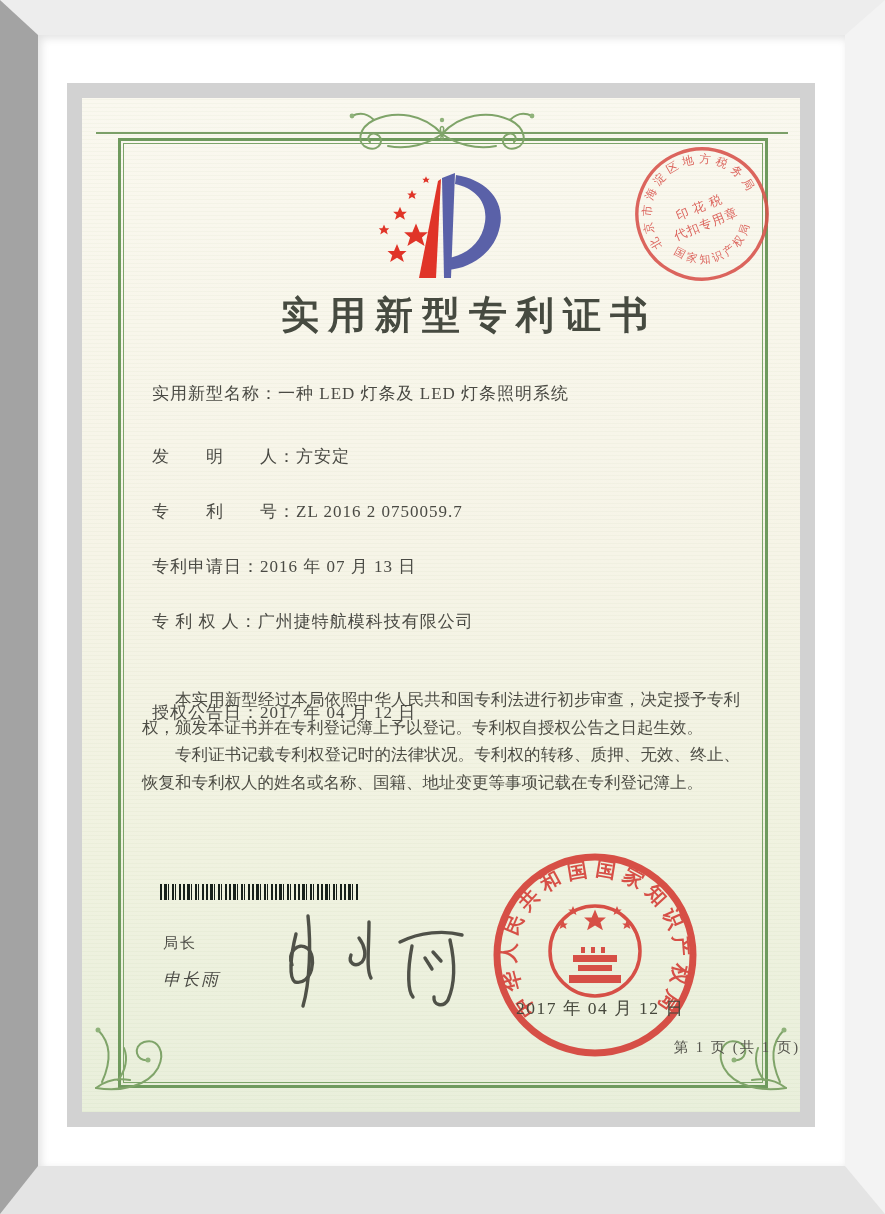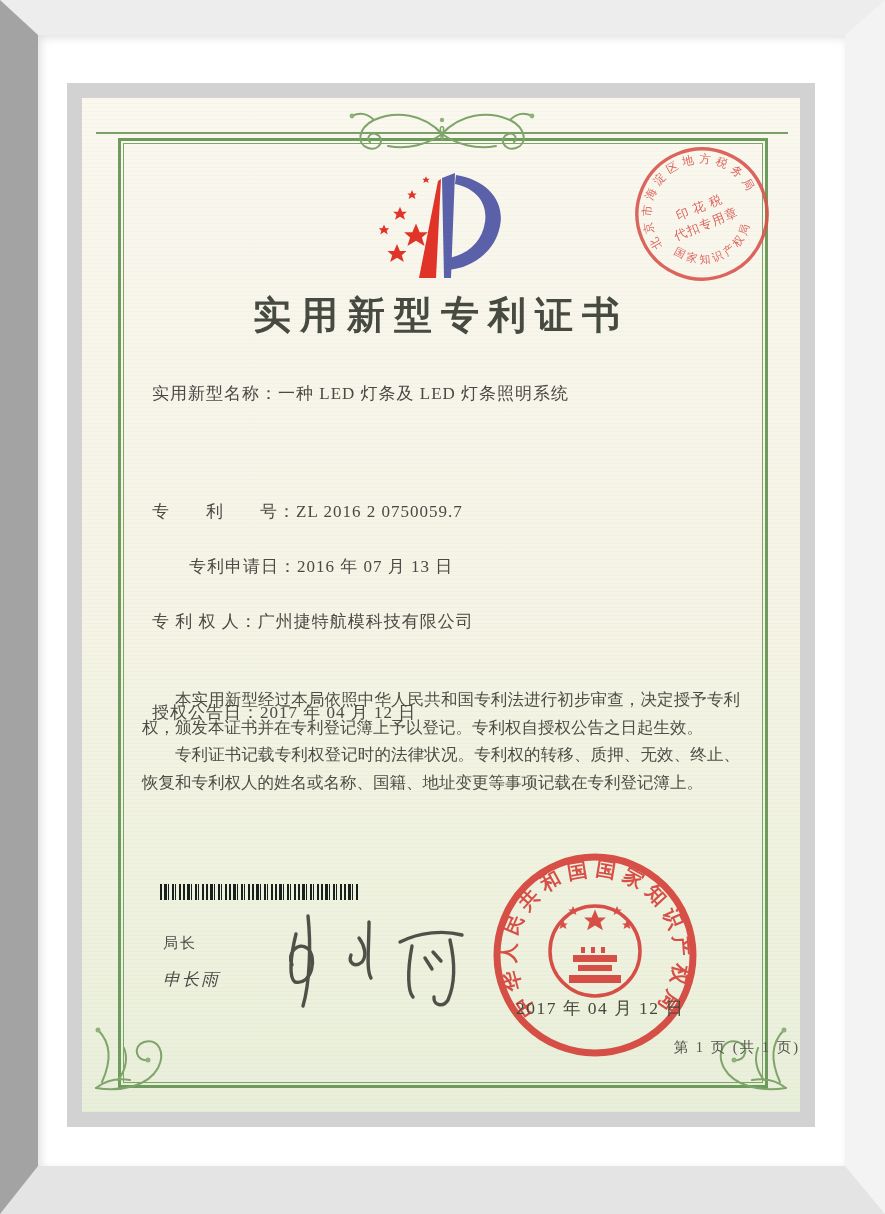--- a/index.html
+++ b/index.html
@@ -20,23 +20,23 @@
     border:3px solid #6f9a5e;box-sizing:border-box;}
   .border-box::after{content:"";position:absolute;left:2px;top:2px;right:2px;bottom:2px;
     border:1px solid #7da56a;}
   .ornament-top{position:absolute;left:250px;top:6px;width:220px;height:56px;}
   .flourish{position:absolute;width:84px;height:74px;}
   .flourish.bl{left:10px;top:924px;}
   .flourish.br{left:624px;top:924px;transform:scaleX(-1);}
   .cert-number{position:absolute;left:70px;top:74px;font-size:17.5px;letter-spacing:3px;color:#4e4e48;}
   .logo{position:absolute;left:290px;top:70px;width:135px;height:120px;}
   .title{position:absolute;left:0;top:192px;width:100%;text-align:center;
-    font-size:38px;font-weight:700;letter-spacing:9px;color:#464a40;}
+    font-size:38px;font-weight:700;letter-spacing:9px;color:#464a40;padding-left:28px;}
   .field{position:absolute;left:70px;font-size:17px;color:#4a4a44;letter-spacing:1px;white-space:nowrap;}
-  .f0{top:284px;} .f1{top:347px;} .f2{top:402px;} .f3{top:457px;margin-left:37px;} .f4{top:512px;} .f5{top:567px;margin-top:36px;}
+  .f0{top:284px;} .f1{top:347px;} .f2{top:402px;} .f3{top:457px;} .f4{top:512px;} .f5{top:567px;margin-top:36px;}
   .body-text{position:absolute;left:60px;top:588px;width:598px;font-size:16.5px;
     line-height:27.5px;color:#4d4d45;text-align:justify;}
   .body-text p{margin:0;text-indent:2em;}
   .barcode{position:absolute;left:78px;top:786px;width:198px;height:16px;
     background:repeating-linear-gradient(90deg,#17201a 0 2px,rgba(0,0,0,0) 2px 4px,#17201a 4px 7px,
       rgba(0,0,0,0) 7px 8px,#17201a 8px 9px,rgba(0,0,0,0) 9px 12px,#17201a 12px 14px,
       rgba(0,0,0,0) 14px 15px,#17201a 15px 16px,rgba(0,0,0,0) 16px 19px,#17201a 19px 21px,
       rgba(0,0,0,0) 21px 23px);}
   .signer-title{position:absolute;left:81px;top:836px;font-size:15px;color:#4c4c46;letter-spacing:2px;text-align:right;}
   .signer-name{position:absolute;left:81px;top:870px;font-size:17px;color:#4c4c46;letter-spacing:2px;font-style:italic;}
@@ -135,20 +135,21 @@
           <use href="#star" transform="translate(28,46) scale(0.72)"></use>
           <use href="#star" transform="translate(12,62) scale(0.55)"></use>
           <use href="#star" transform="translate(40,27) scale(0.5)"></use>
           <use href="#star" transform="translate(54,12) scale(0.38)"></use>
         </g>
       </svg>
 
       <div class="title">实用新型专利证书</div>
 
       <div class="field f0"><span>实用新型名称：</span><span>一种 LED 灯条及 LED 灯条照明系统</span></div>
+      <div class="field f1"><span>发　　明　　人：</span><span>方安定</span></div>
       <div class="field f2"><span>专　　利　　号：</span><span>ZL 2016 2 0750059.7</span></div>
       <div class="field f3"><span>专利申请日：</span><span>2016 年 07 月 13 日</span></div>
       <div class="field f4"><span>专 利 权 人：</span><span>广州捷特航模科技有限公司</span></div>
       <div class="field f5"><span>授权公告日：</span><span>2017 年 04 月 12 日</span></div>
 
       <div class="body-text">
         <p>本实用新型经过本局依照中华人民共和国专利法进行初步审查，决定授予专利权，颁发本证书并在专利登记簿上予以登记。专利权自授权公告之日起生效。</p>
         <p>专利证书记载专利权登记时的法律状况。专利权的转移、质押、无效、终止、恢复和专利权人的姓名或名称、国籍、地址变更等事项记载在专利登记簿上。</p>
       </div>
 

